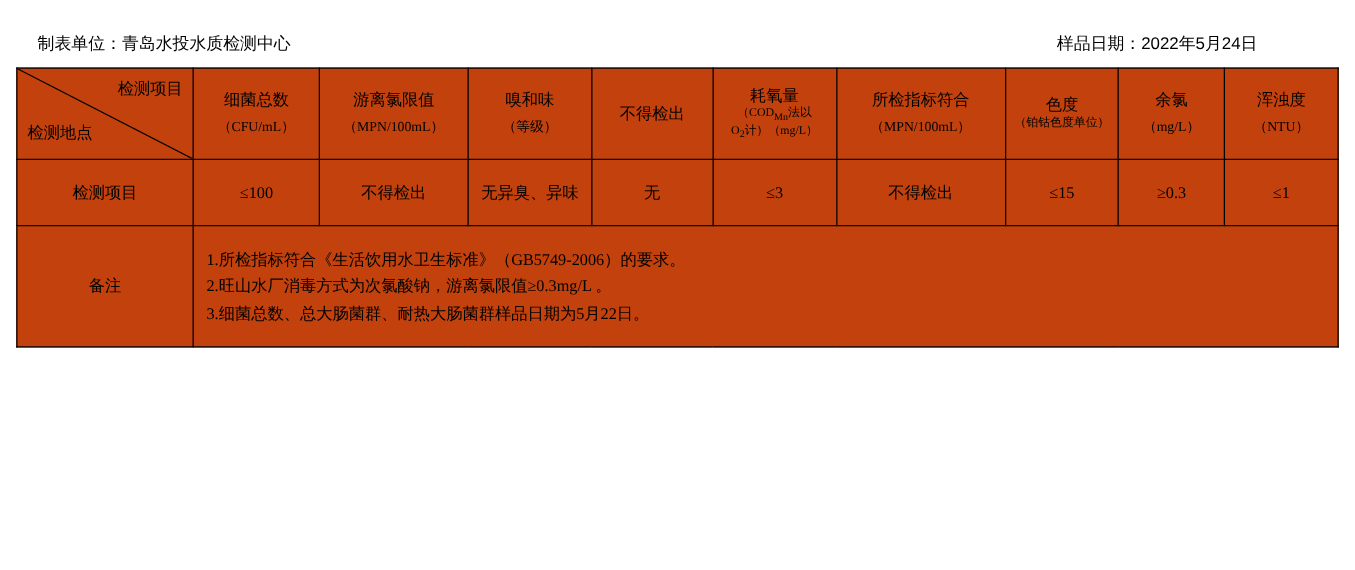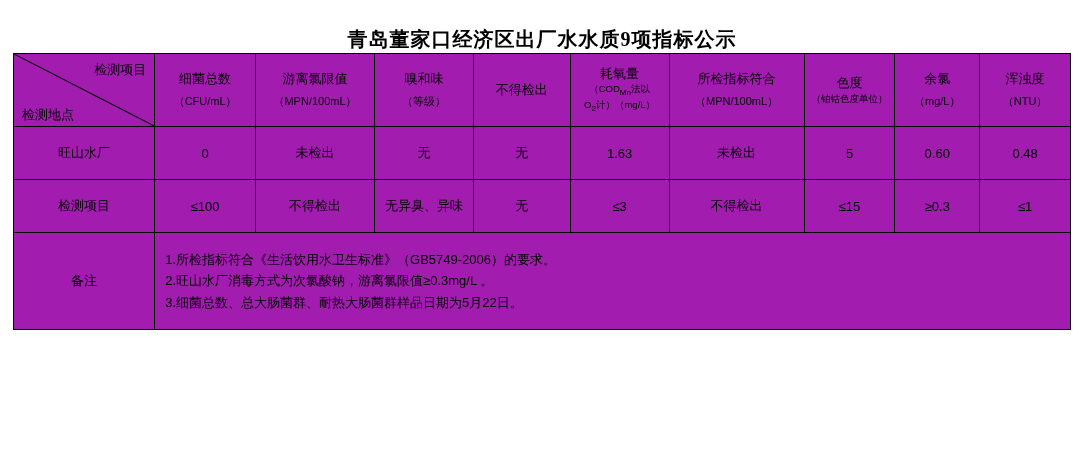--- a/index.html
+++ b/index.html
@@ -38,21 +38,22 @@
     white-space: nowrap;
   }
   .meta-right {
     margin-right: 60px;
   }
   table.water {
     border-collapse: collapse;
     table-layout: fixed;
     margin: 0 auto;
     width: 1058px;
-    background: #a21caf;
+    background: #c2410c;
+    font-family: Liberation Serif, serif;
   }
   table.water td {
     border: 1px solid #000;
     text-align: center;
     vertical-align: middle;
     font-size: 13px;
     padding: 2px 3px;
   }
   .head-cell {
     height: 68px;
@@ -92,21 +93,21 @@
   }
   .corner .topright {
     position: absolute;
     right: 8px;
     top: 7px;
     font-size: 13px;
   }
   .corner .bottomleft {
     position: absolute;
     left: 8px;
-    bottom: 2px;
+    bottom: 12px;
     font-size: 13px;
   }
   .data-row td {
     height: 48px;
   }
   .note-row td {
     height: 80px;
   }
   .note-label {
     font-size: 13px;
@@ -120,22 +121,29 @@
   }
   .note-body div {
     white-space: nowrap;
   }
 </style>
 </head>
 <body>
 
 <div class="page">
 
-  <div class="title">青岛董家口经济区出厂水水质9项指标公示</div>
-
+
+  <div class="meta-row">
+    <div class="meta-left">
+      <span>制表单位：</span><span>青岛水投水质检测中心</span>
+    </div>
+    <div class="meta-right">
+      <span>样品日期：</span><span>2022年5月24日</span>
+    </div>
+  </div>
 
   <table class="water">
     <colgroup>
       <col style="width:140px">
       <col style="width:100px">
       <col style="width:118px">
       <col style="width:98px">
       <col style="width:96px">
       <col style="width:98px">
       <col style="width:134px">
@@ -183,32 +191,20 @@
         <td class="head-cell">
           <span>余氯</span>
           <span class="unit">（mg/L）</span>
         </td>
         <td class="head-cell">
           <span>浑浊度</span>
           <span class="unit">（NTU）</span>
         </td>
       </tr>
 
-      <tr class="data-row">
-        <td>旺山水厂</td>
-        <td>0</td>
-        <td>未检出</td>
-        <td>无</td>
-        <td>无</td>
-        <td>1.63</td>
-        <td>未检出</td>
-        <td>5</td>
-        <td>0.60</td>
-        <td>0.48</td>
-      </tr>
 
       <tr class="data-row">
         <td>检测项目</td>
         <td>≤100</td>
         <td>不得检出</td>
         <td>无异臭、异味</td>
         <td>无</td>
         <td>≤3</td>
         <td>不得检出</td>
         <td>≤15</td>

